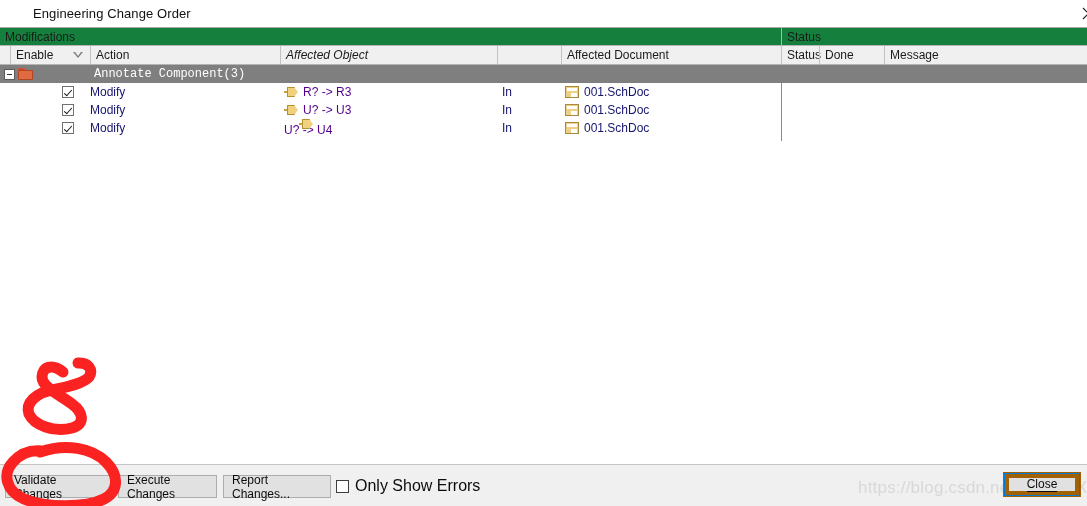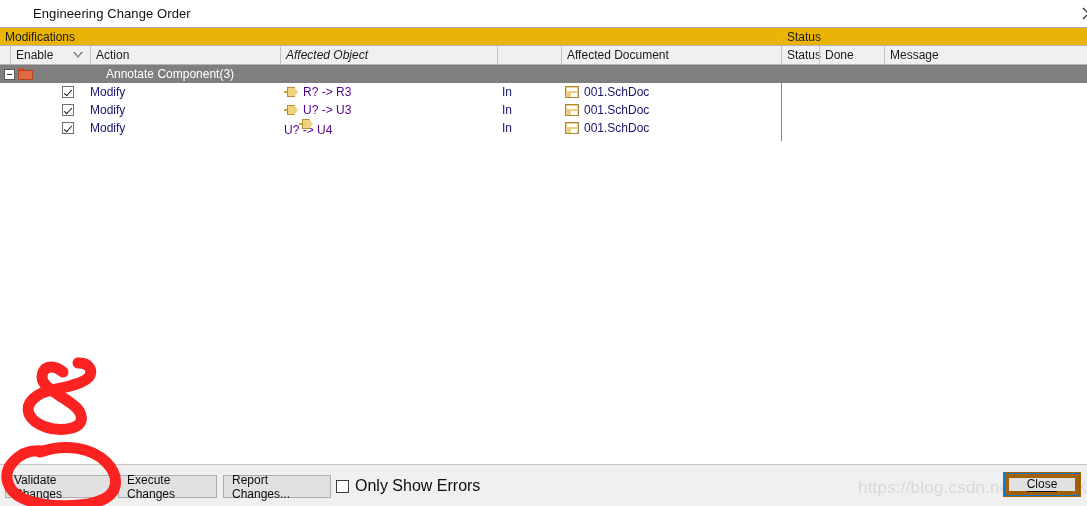--- a/index.html
+++ b/index.html
@@ -43,21 +43,21 @@
     width: 1087px; height: 437px;
     background: #ffffff;
     border-top: 1px solid #a9a9a9;
     box-sizing: border-box;
   }
 
   
   .group-header {
     position: relative;
     height: 18px;
-    background: #eab308;
+    background: #15803d;
     border-bottom: 1px solid #b4b4b4;
     box-sizing: border-box;
   }
   .group-header .gh-cell {
     position: absolute; top: 0; height: 17px;
     display: flex; align-items: center;
     font-size: 12px; color: #1a1a1a;
     box-sizing: border-box;
     padding-left: 5px;
   }
@@ -354,21 +354,21 @@
   <div class="grid-body">
 
     <div class="vsep" style="left:781px; top:18px; height:58px;"></div>
 
     <div class="row group">
       <div class="expander"></div>
       <div class="folder-icon">
         <div class="tab"></div>
           <div class="body"></div>
       </div>
-      <div class="cell" style="left:106px;">Annotate Component(3)</div>
+      <div class="cell" style="left:94px;font-family:Liberation Mono, monospace;">Annotate Component(3)</div>
     </div>
 
     <div class="row">
       <div class="cell" style="left:62px;">
         <span class="chk checked"></span>
       </div>
       <div class="cell navy" style="left:90px;">Modify</div>
       <div class="cell" style="left:284px;">
         <span class="comp-icon">
           <span class="lead"></span>

